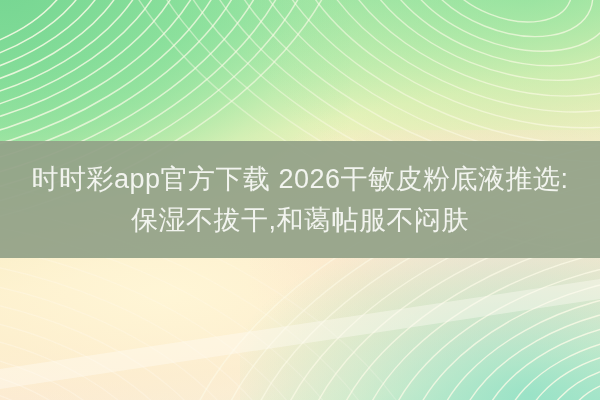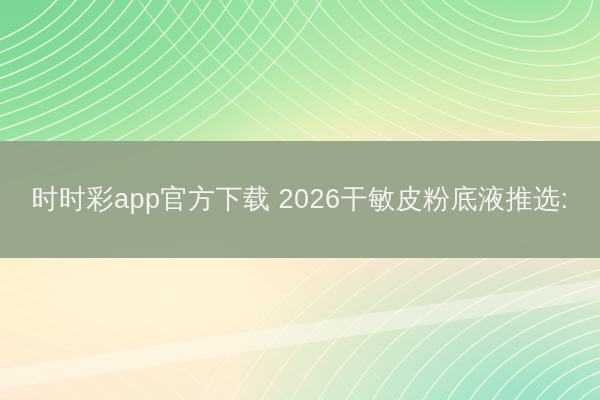--- a/index.html
+++ b/index.html
@@ -259,15 +259,16 @@
 
       <g>
         <path d="M -20 372 L 620 276 L 620 296 L -20 392 Z" fill="#fffdf4" opacity="0.40"></path>
       </g>
 
     </g>
   </svg>
 
   <div class="band">
     <div class="band-line">时时彩app官方下载 2026干敏皮粉底液推选:</div>
+    <div class="band-line">保湿不拔干,和蔼帖服不闷肤</div>
   </div>
 
 </div>
 
 </body></html>

